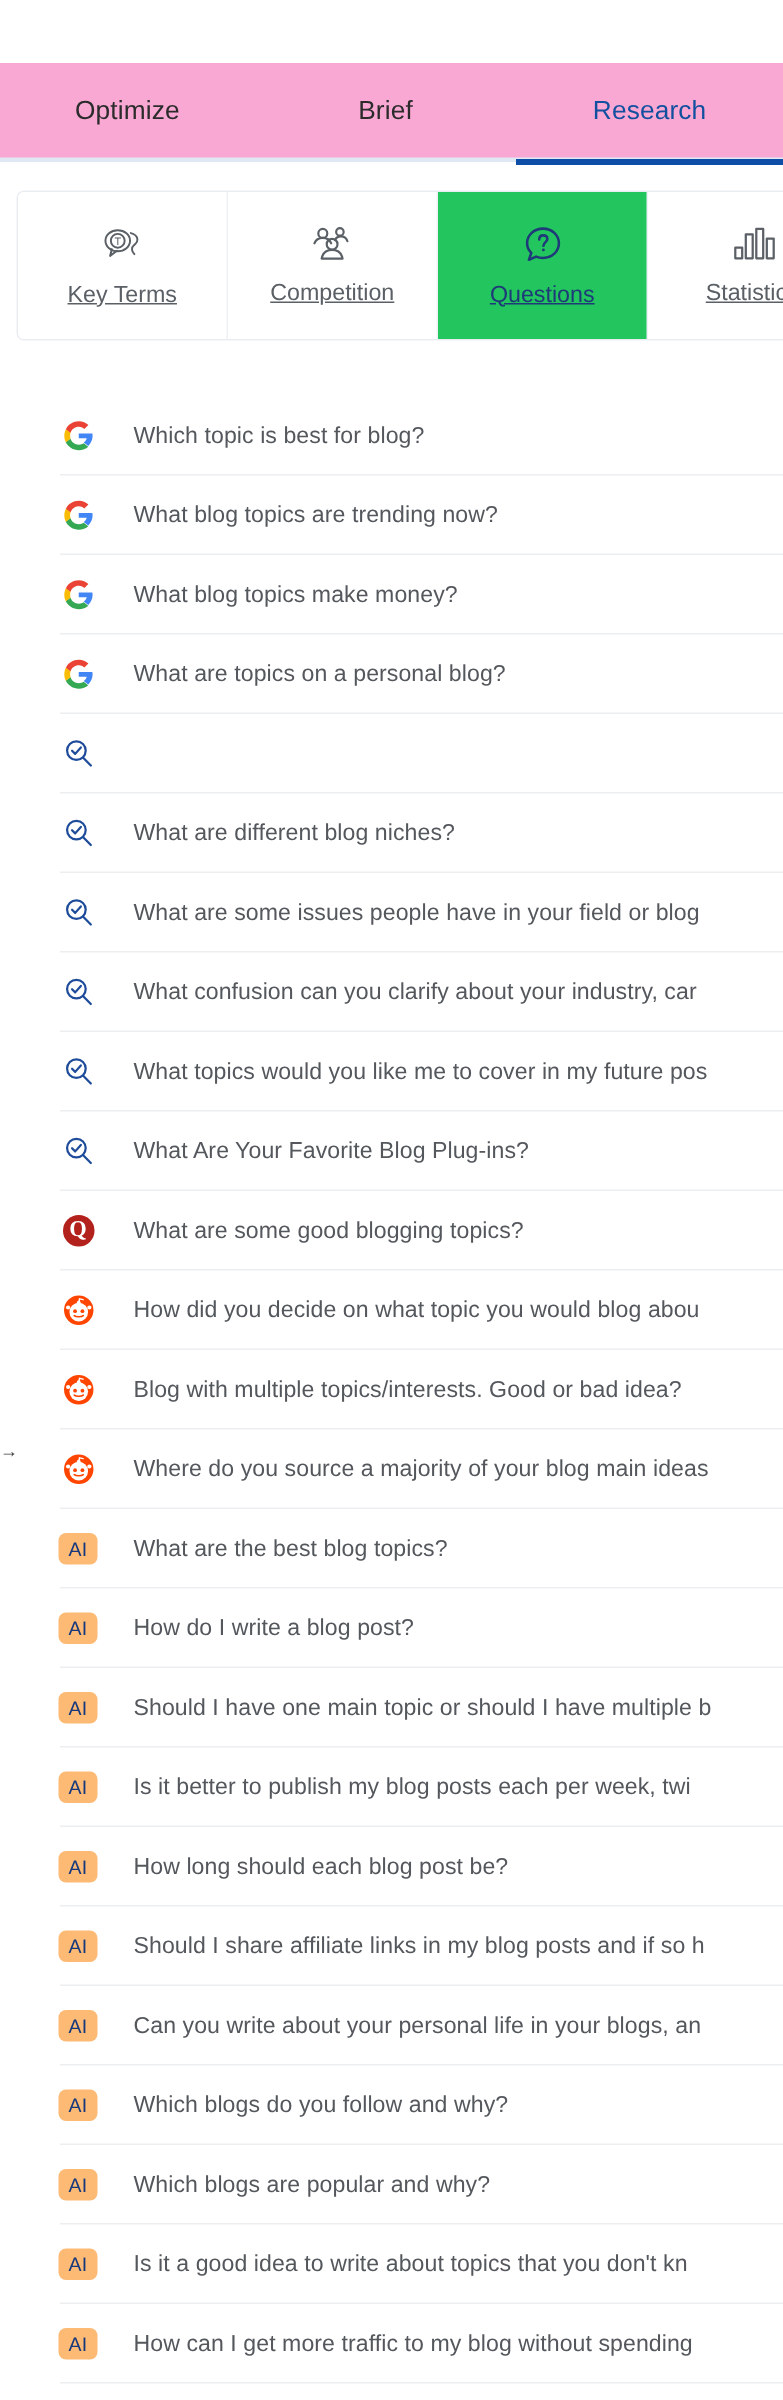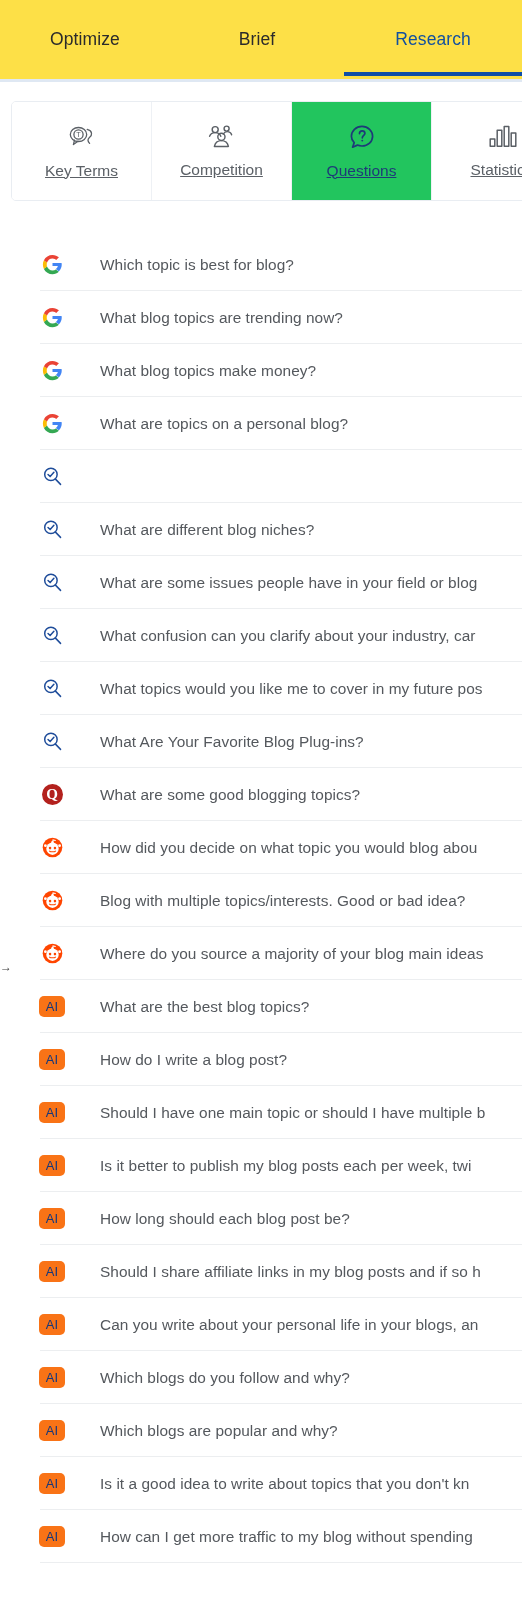--- a/index.html
+++ b/index.html
@@ -16,25 +16,26 @@
     position: relative;
     width: 522px;
     height: 1600px;
     background: #ffffff;
     overflow: hidden;
   }
 
   
   .toptabs {
     position: relative;
-    height: 82px;
-    background: #fde047;
+    height: 66px;
+    background: #f9a8d4;
     display: flex;
     align-items: center;
     border-bottom: 3px solid #dfe8f3;
+    margin-top: 42px;
   }
   .toptab {
     height: 66px;
     display: flex;
     align-items: center;
     justify-content: center;
     font-size: 17.5px;
     color: #2b2b2b;
     letter-spacing: .1px;
     position: relative;
@@ -116,21 +117,21 @@
   }
   .qicon {
     width: 32px;
     margin-left: 36px;
     flex: 0 0 32px;
     display: flex;
     align-items: center;
     justify-content: center;
   }
   .qtext {
-    margin-left: 32px;
+    margin-left: 21px;
     font-size: 15.4px;
     color: #54585d;
     letter-spacing: .05px;
   }
 
   
   .g-logo { width: 21px; height: 21px; display:block; }
 
   
   .bing-ico { width: 21px; height: 21px; display:block; }
@@ -146,21 +147,21 @@
     display: flex; align-items: center; justify-content: center;
     line-height: 1;
   }
   
   .reddit { width: 21px; height: 21px; display:block; }
 
   
   .ai-badge {
     width: 26px; height: 21px;
     border-radius: 5px;
-    background: #f97316;
+    background: #fdba74;
     color: #15387c;
     font-size: 13px;
     display: flex; align-items: center; justify-content: center;
     letter-spacing: .2px;
   }
 
   
   .edge-arrow {
     position: absolute;
     left: 0px;

